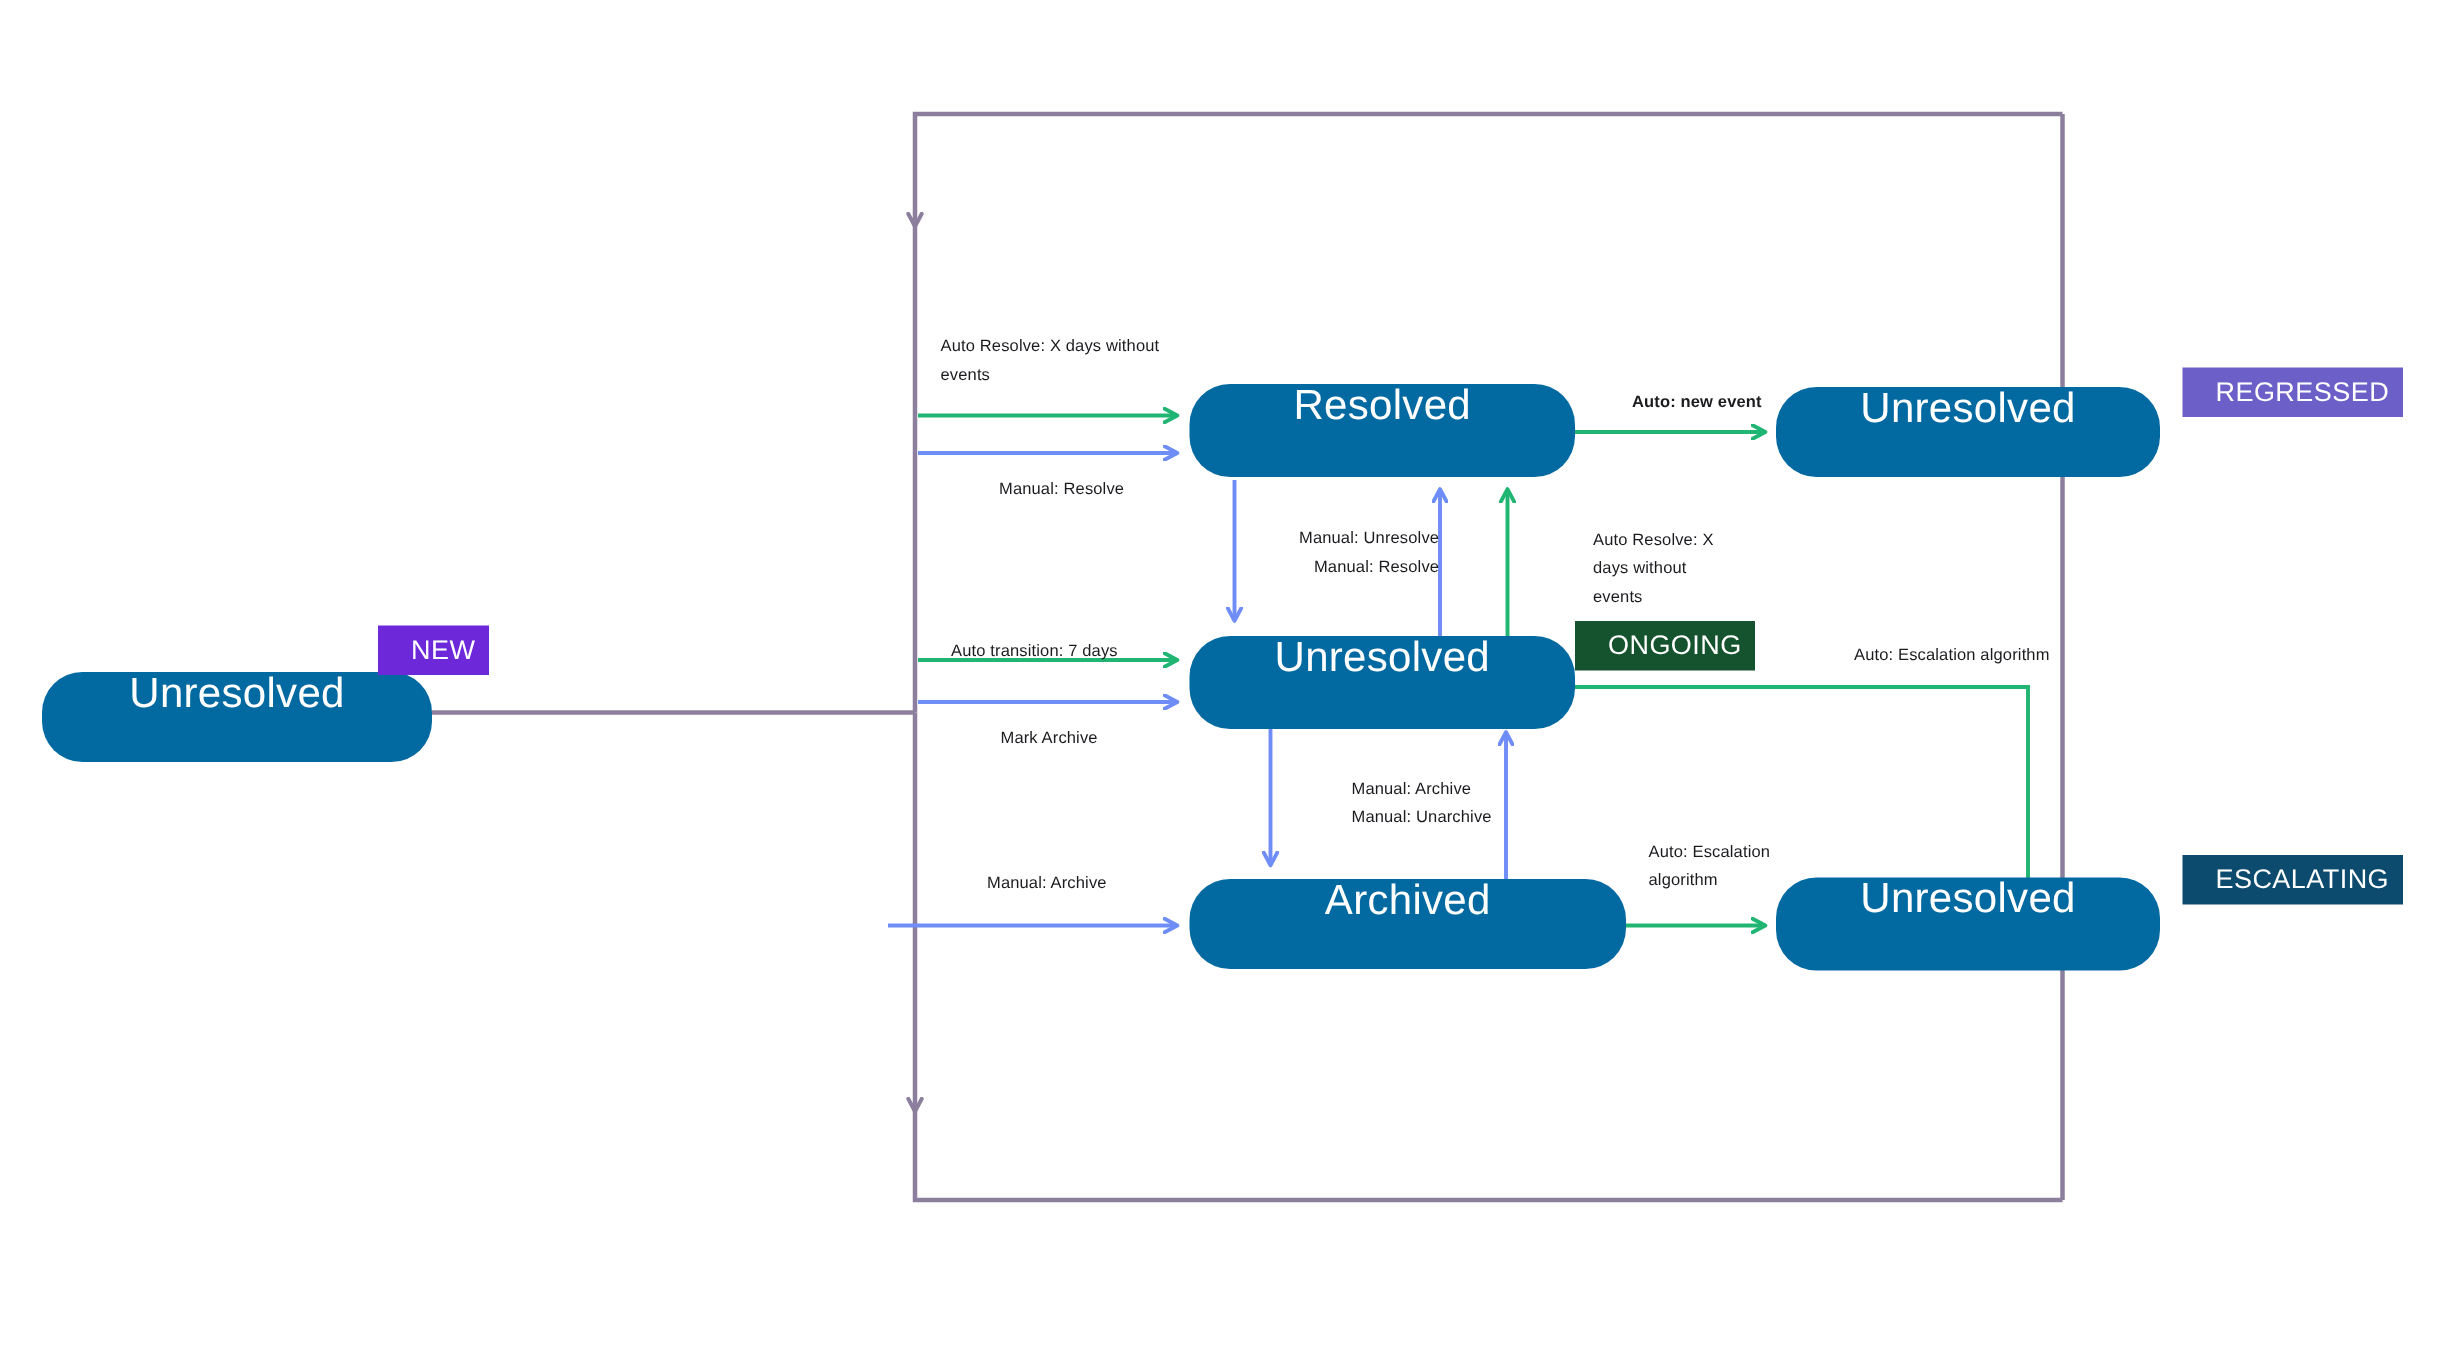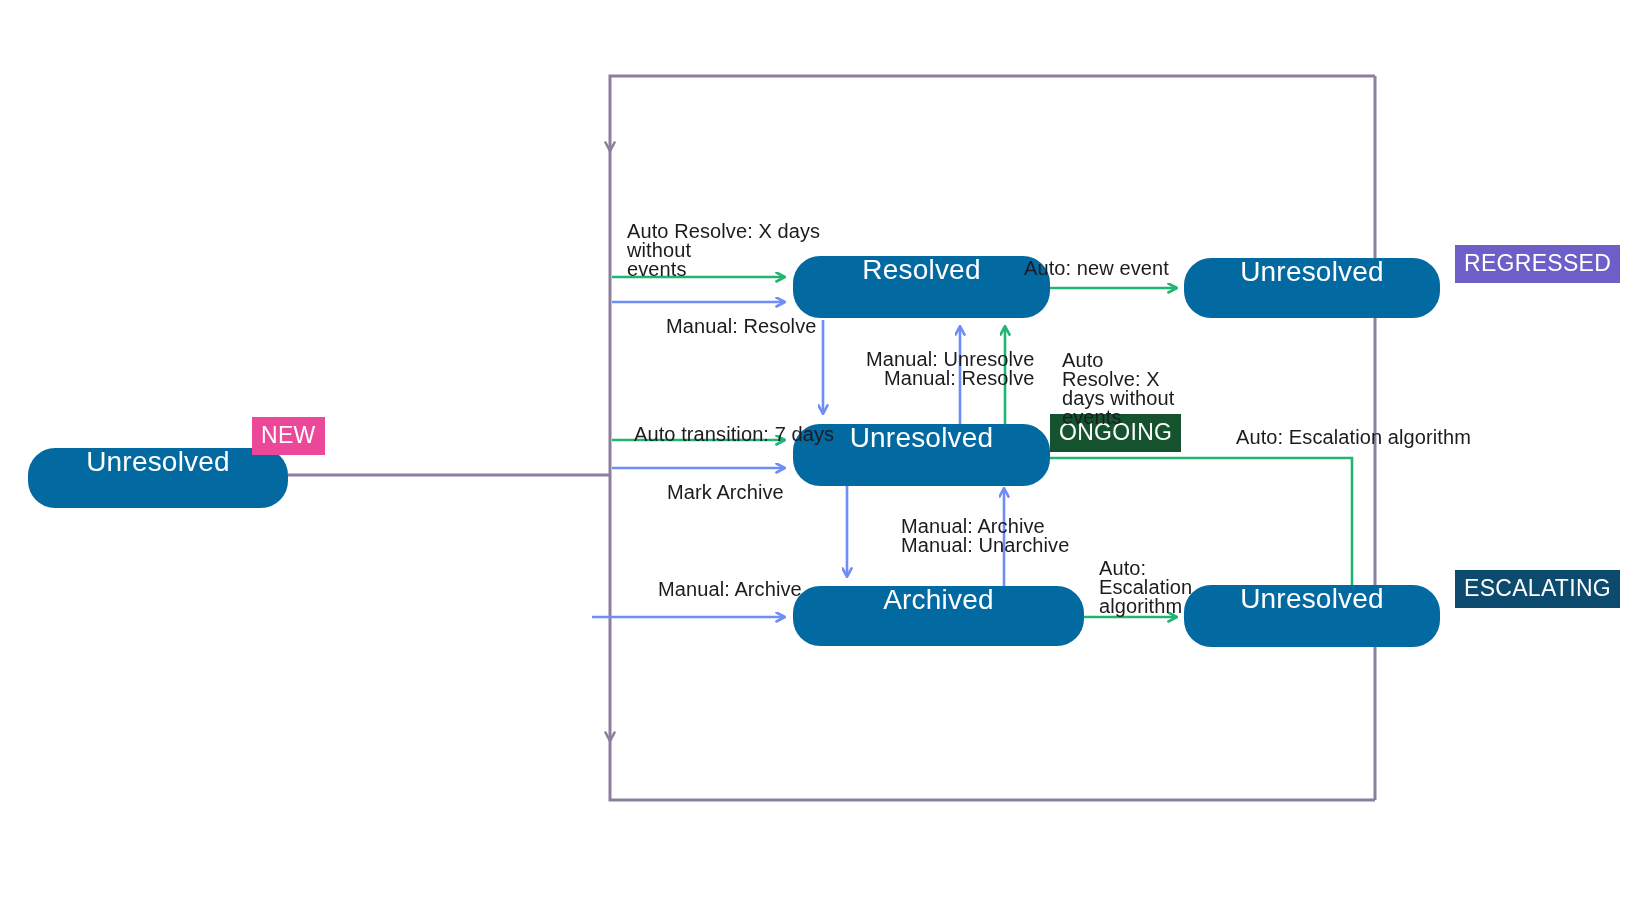--- a/index.html
+++ b/index.html
@@ -38,31 +38,31 @@
   .state-box .state-label {
     color: #ffffff;
     font-size: 28px;
     font-weight: 400;
     letter-spacing: 0.2px;
     line-height: 1;
   }
   .badge {
     position: absolute;
     color: #ffffff;
-    font-size: 23px;
+    font-size: 18px;
     line-height: 1;
-    padding: 7px 9px 8px 9px;
+    padding: 7px 9px 8px 22px;
     box-sizing: border-box;
     white-space: nowrap;
     letter-spacing: 0.3px;
   }
   .edge-label {
     position: absolute;
     color: #1c1c20;
-    font-size: 20px;
+    font-size: 11px;
     line-height: 19px;
     white-space: pre-line;
     letter-spacing: 0.1px;
   }
 </style>
 </head>
 <body>
 
 <div id="diagram-root">
 
@@ -153,42 +153,42 @@
   </div>
 
   <div class="state-box" style="left:793px; top:586px; width:291px; height:60px;">
     <span class="state-label">Archived</span>
   </div>
 
   <div class="state-box" style="left:1184px; top:585px; width:256px; height:62px;">
     <span class="state-label">Unresolved</span>
   </div>
 
-  <div class="badge" style="left:252px; top:417px; background:#ec4899;">
+  <div class="badge" style="left:252px; top:417px; background:#6d28d9;">
     <span>NEW</span>
   </div>
 
   <div class="badge" style="left:1050px; top:414px; background:#14532d;">
     <span>ONGOING</span>
   </div>
 
   <div class="badge" style="left:1455px; top:245px; background:#6c5fc7;">
     <span>REGRESSED</span>
   </div>
 
   <div class="badge" style="left:1455px; top:570px; background:#0c4a6e;">
     <span>ESCALATING</span>
   </div>
 
   <div class="edge-label" style="left:627px; top:222px; width:210px;">Auto Resolve: X days without
 events</div>
 
   <div class="edge-label" style="left:666px; top:317px;">Manual: Resolve</div>
 
-  <div class="edge-label" style="left:1024px; top:259px;">Auto: new event</div>
+  <div class="edge-label" style="left:1088px; top:259px;font-weight:bold;">Auto: new event</div>
 
   <div class="edge-label" style="left:866px; top:350px; text-align:right;">Manual: Unresolve
 Manual: Resolve</div>
 
   <div class="edge-label" style="left:1062px; top:351px; width:120px;">Auto Resolve: X
 days without
 events</div>
 
   <div class="edge-label" style="left:634px; top:409px;margin-top:16px;">Auto transition: 7 days</div>
 

